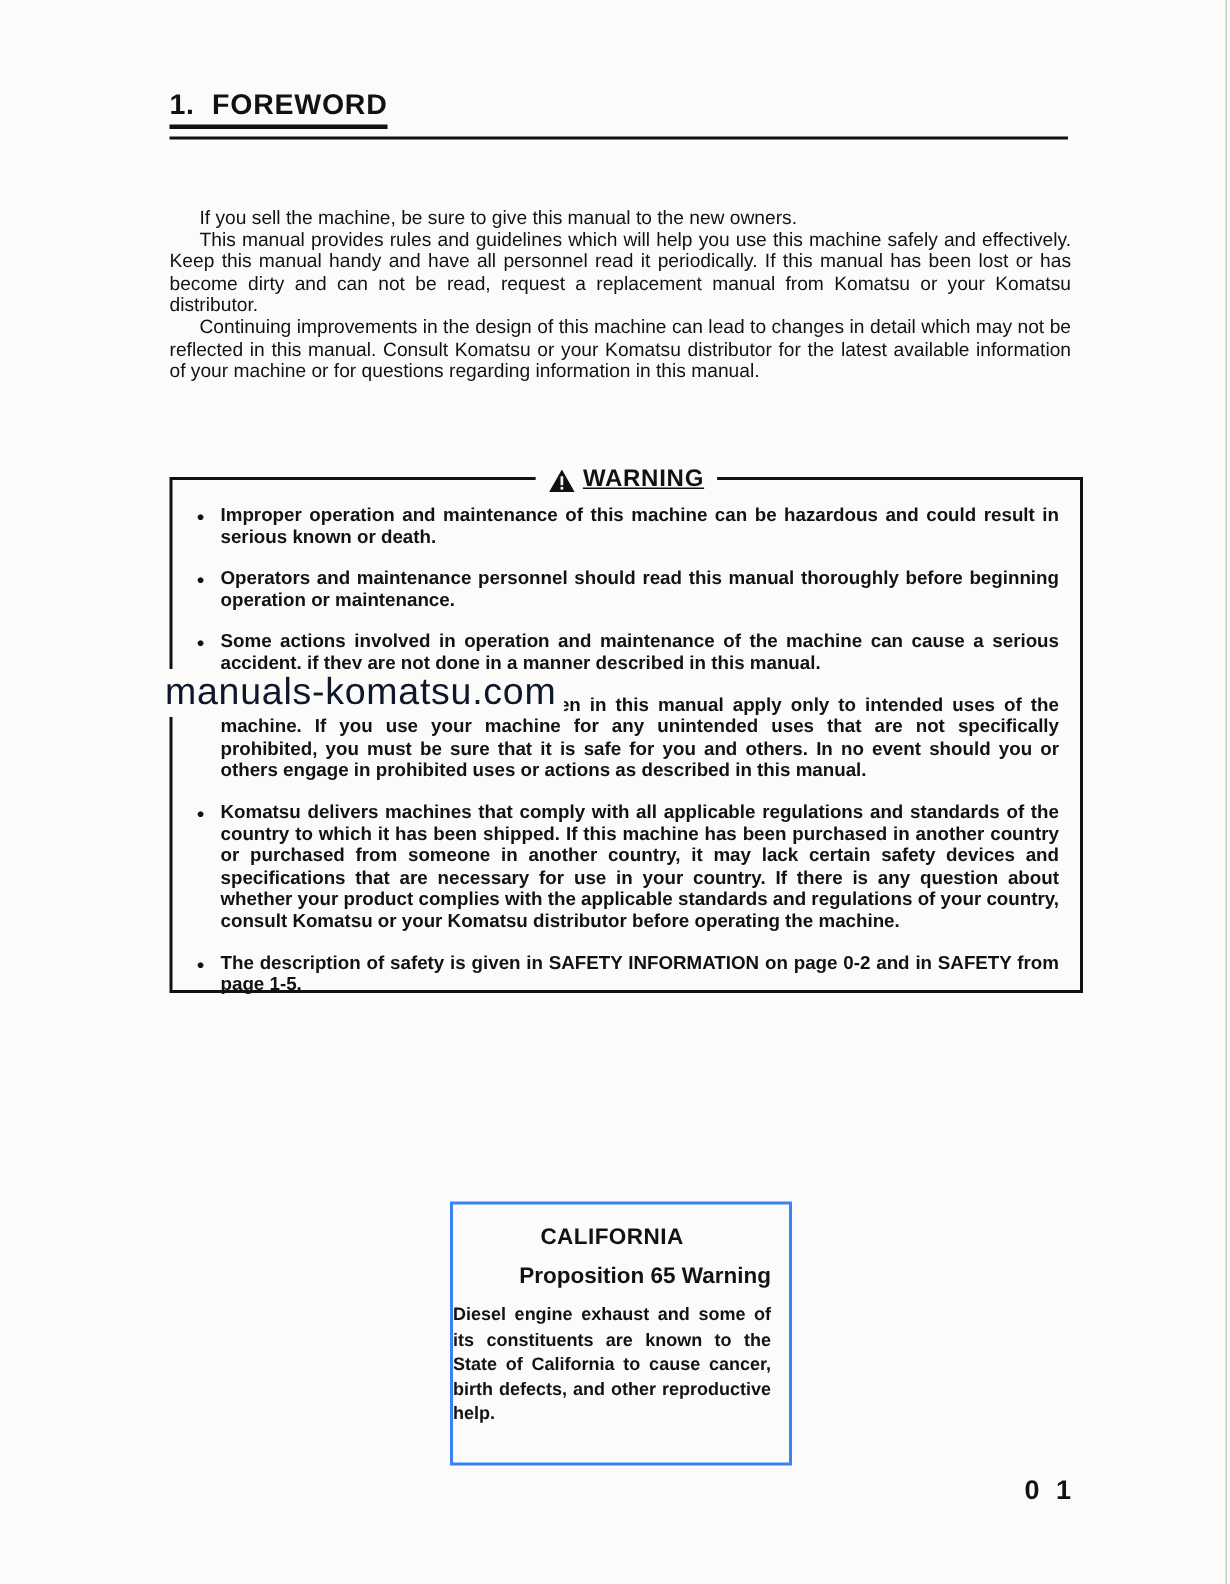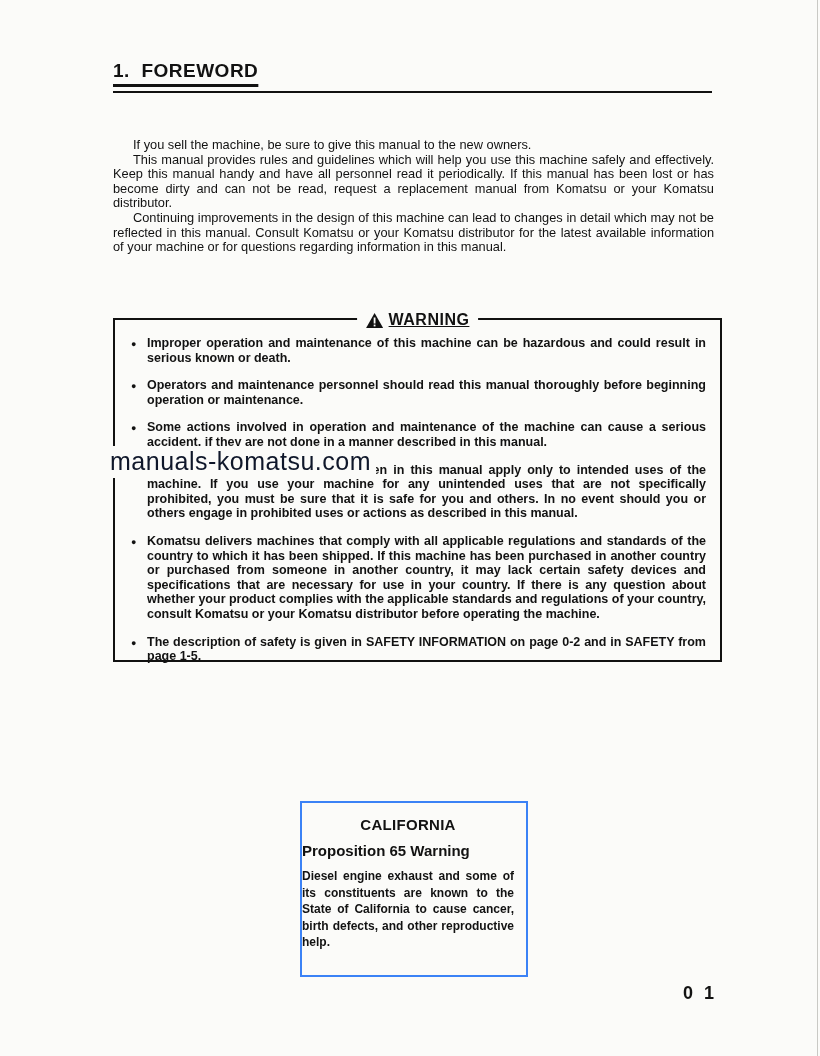--- a/index.html
+++ b/index.html
@@ -89,21 +89,21 @@
     position: absolute; left: 300px; top: 773px; width: 228px; height: 176px;
     border: 2px solid #3b82f6;
     padding: 13px 12px 10px 0;
     margin-top: 28px;
   }
   .california-title {
     text-align: center; font-weight: bold; font-size: 15px;
     margin-bottom: 9px; letter-spacing: 0.3px;
   }
   .california-subtitle {
-    text-align: left; font-weight: bold; font-size: 15px;
+    text-align: right; font-weight: bold; font-size: 15px;
     margin-bottom: 9px;
   }
   .california-body {
     margin: 0;
     font-size: 12px; font-weight: bold; line-height: 16.5px;
     text-align: justify;
   }
 
   .page-number {
     position: absolute; right: 103px; bottom: 52px;

